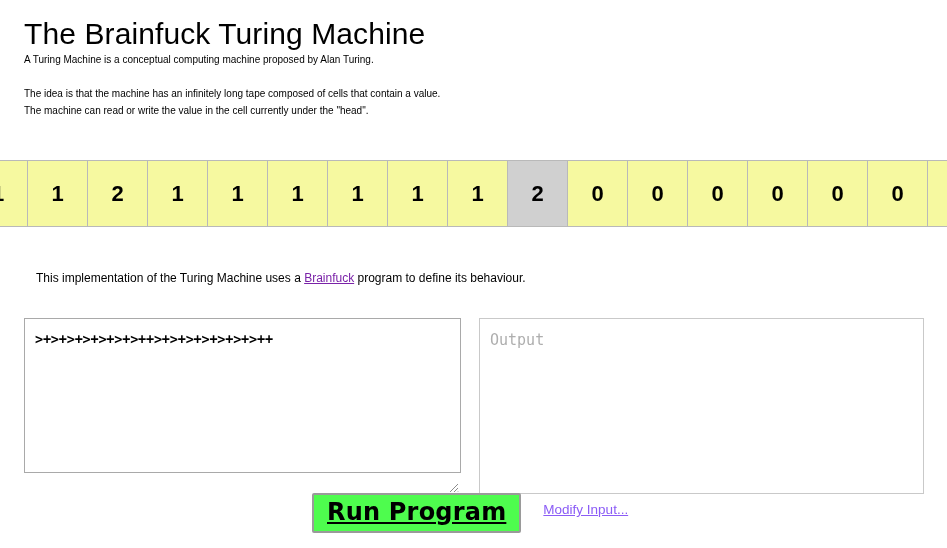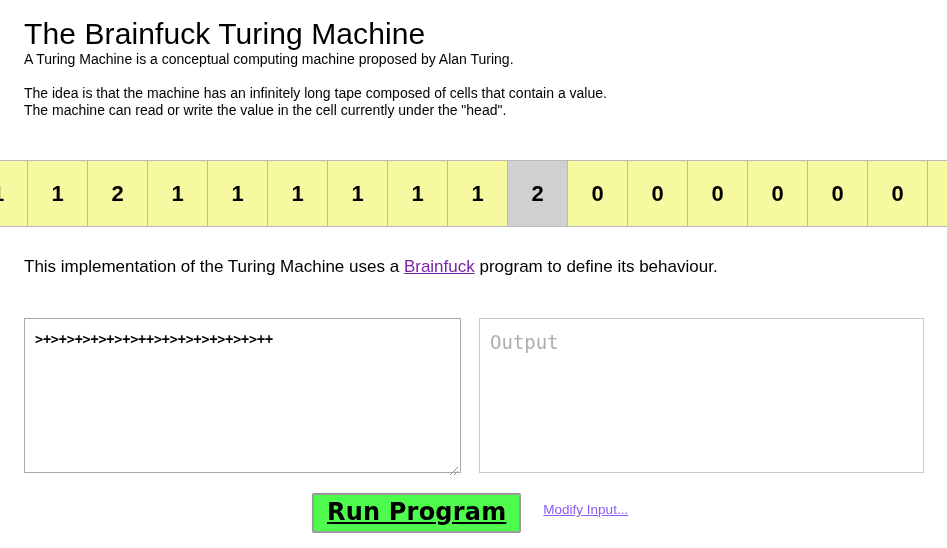--- a/index.html
+++ b/index.html
@@ -24,21 +24,21 @@
     letter-spacing: 0.1px;
     line-height: 1.18;
   }
 
   .intro {
     padding: 0 0 0 24px;
     margin: 0;
   }
   .intro p {
     margin: 0;
-    font-size: 14px;
+    font-size: 10px;
     line-height: 17px;
   }
   .intro .spacer-1 { height: 17px; }
 
   
   .tape-wrap {
     position: absolute;
     top: 160px;
     left: 0;
     width: 947px;
@@ -73,22 +73,22 @@
     background: #d0d0d0;
   }
 
   
   .desc2 {
     position: absolute;
     top: 258px;
     left: 24px;
   }
   .desc2 p {
-    margin: 0;
-    font-size: 17px;
+    margin: 12px;
+    font-size: 12px;
     line-height: 17px;
   }
   .desc2 a {
     color: #7a22a8;
     text-decoration: underline;
   }
 
   
   .editor-row {
     position: absolute;
@@ -119,27 +119,27 @@
   .resize-grip {
     position: absolute;
     right: 2px;
     bottom: 2px;
     width: 13px;
     height: 13px;
     pointer-events: none;
   }
   .output-area {
     width: 445px;
-    height: 155px;
+    height: 176px;
     box-sizing: border-box;
     border: 1px solid #c9c9c9;
     background: #ffffff;
     padding: 12px 10px;
     font-family: "DejaVu Sans Mono", "Liberation Mono", monospace;
-    font-size: 19px;
+    font-size: 15px;
     color: #000000;
     resize: none;
     outline: none;
   }
   .output-area::placeholder {
     color: #aeaeae;
   }
 
   
   .controls {

